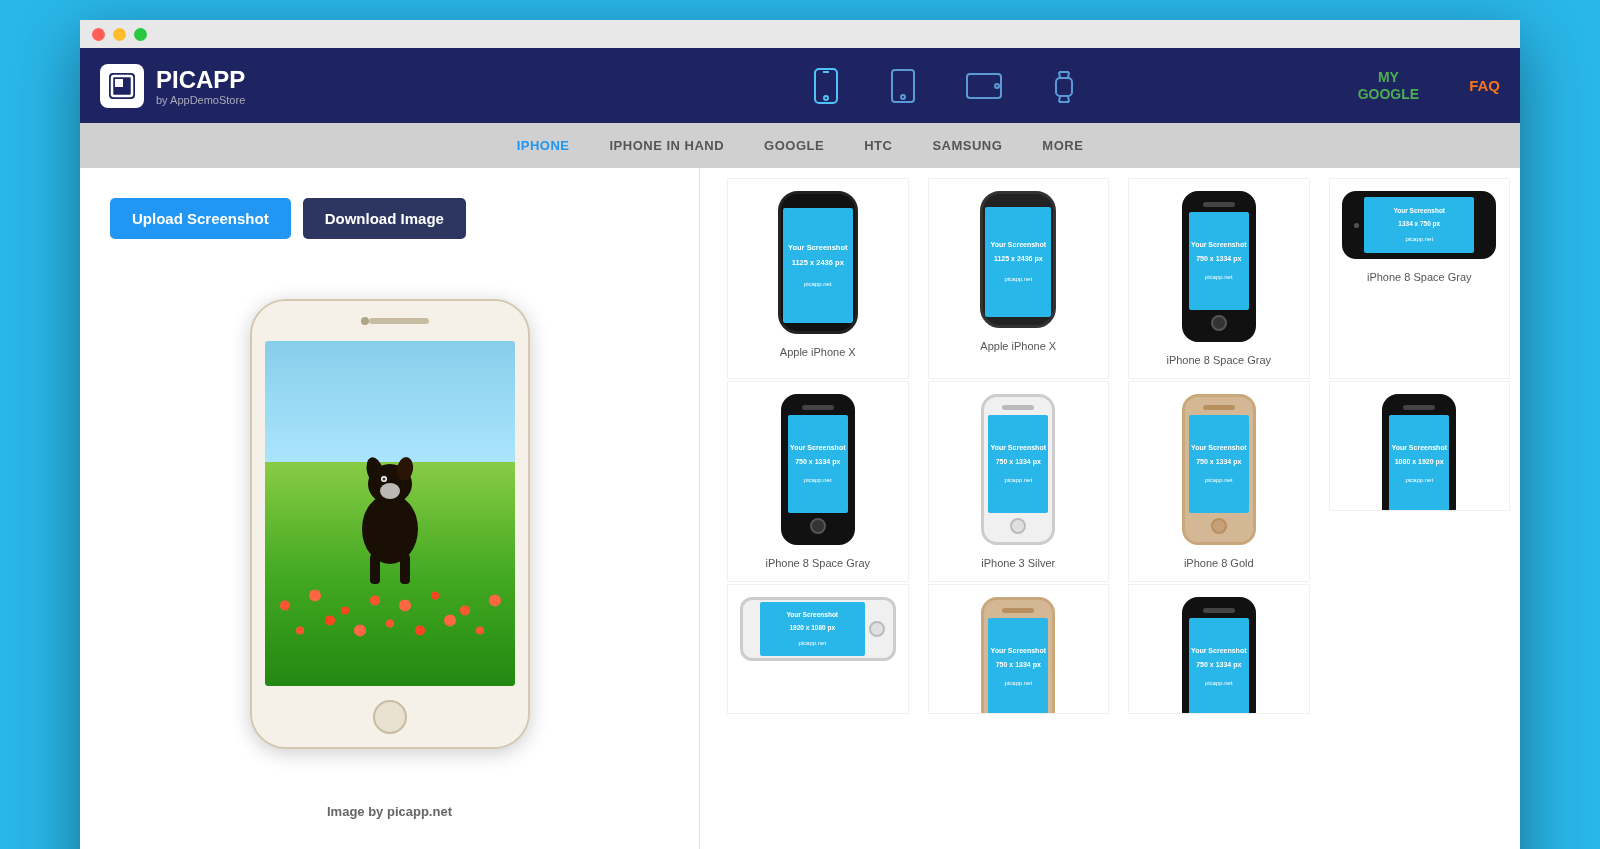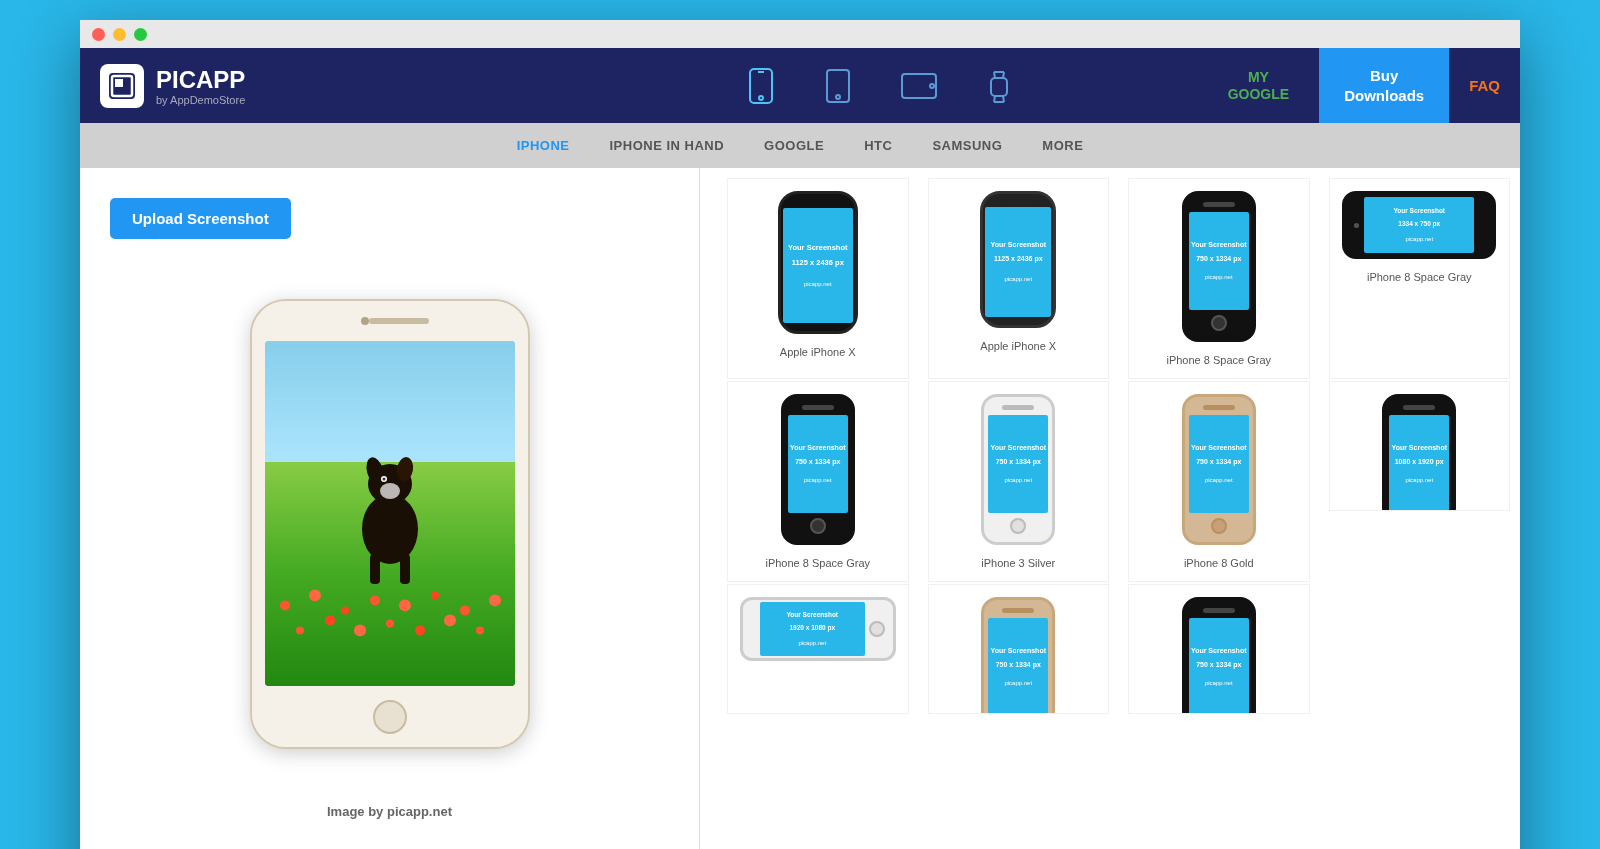--- a/index.html
+++ b/index.html
@@ -369,44 +369,39 @@
           <line x1="7" y1="34" x2="17" y2="34"></line>
         </svg>
       </div>
     </div>
 
     <div class="nav-right">
       <div class="my-images">
         <div>MY</div>
         <div>GOOGLE</div>
       </div>
-      <div class="buy-downloads">
-        <div>
-          <div>Buy</div>
-          <div>Downloads</div>
-        </div>
-      </div>
       <div class="faq">FAQ</div>
     </div>
   </div>
 
   <div class="sub-nav">
     <div class="sub-nav-item active">IPHONE</div>
     <div class="sub-nav-item">IPHONE IN HAND</div>
     <div class="sub-nav-item">GOOGLE</div>
     <div class="sub-nav-item">HTC</div>
     <div class="sub-nav-item">SAMSUNG</div>
     <div class="sub-nav-item">MORE</div>
   </div>
 
   <div class="content">
 
     <div class="left-panel">
       <div class="action-buttons">
         <button class="btn-upload">Upload Screenshot</button>
+        <button class="btn-download">Download Image</button>
       </div>
 
       <div class="phone-mockup">
         <div class="phone-top">
           <div class="phone-camera"></div>
           <div class="phone-speaker"></div>
         </div>
         <div class="phone-screen">
 
           <div class="dog-scene">

